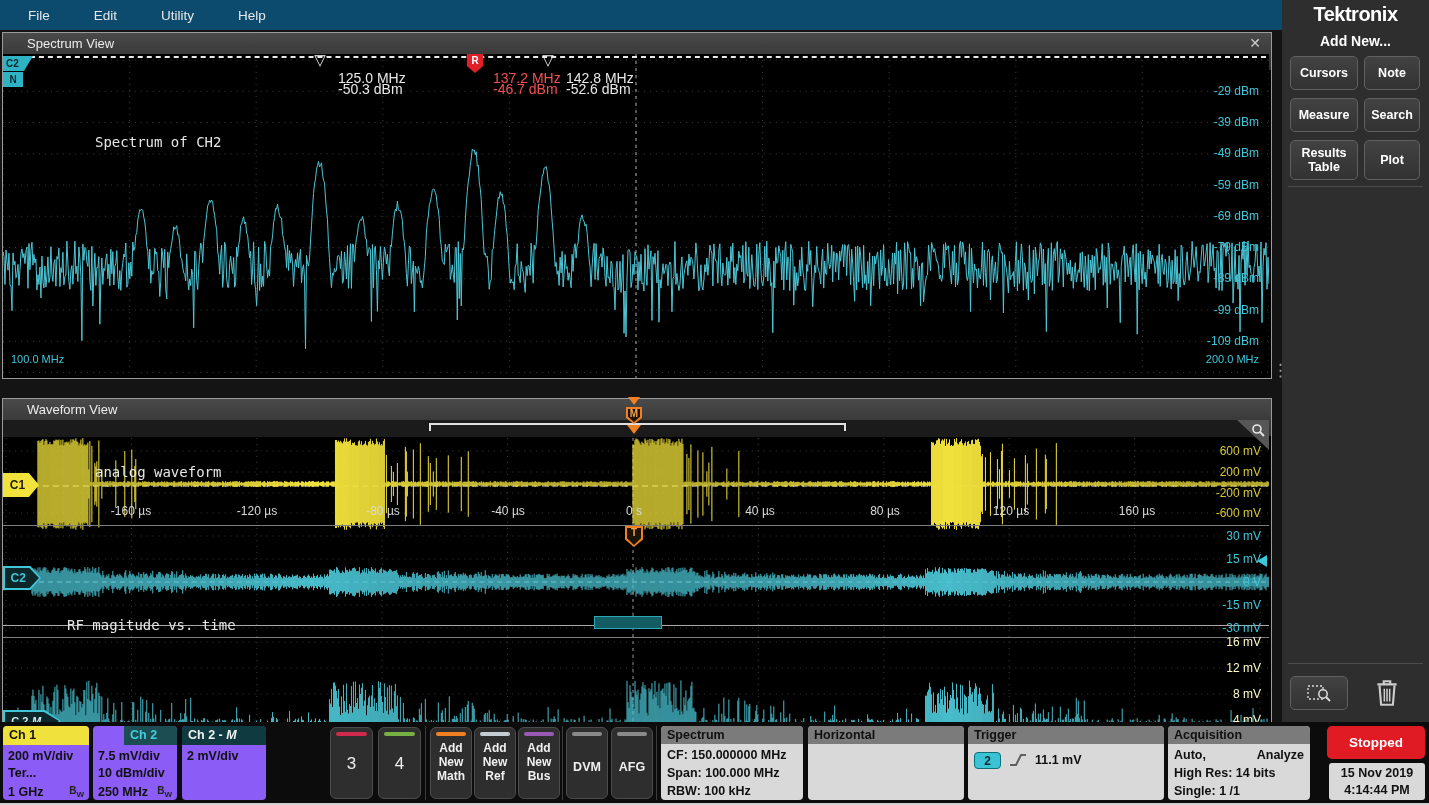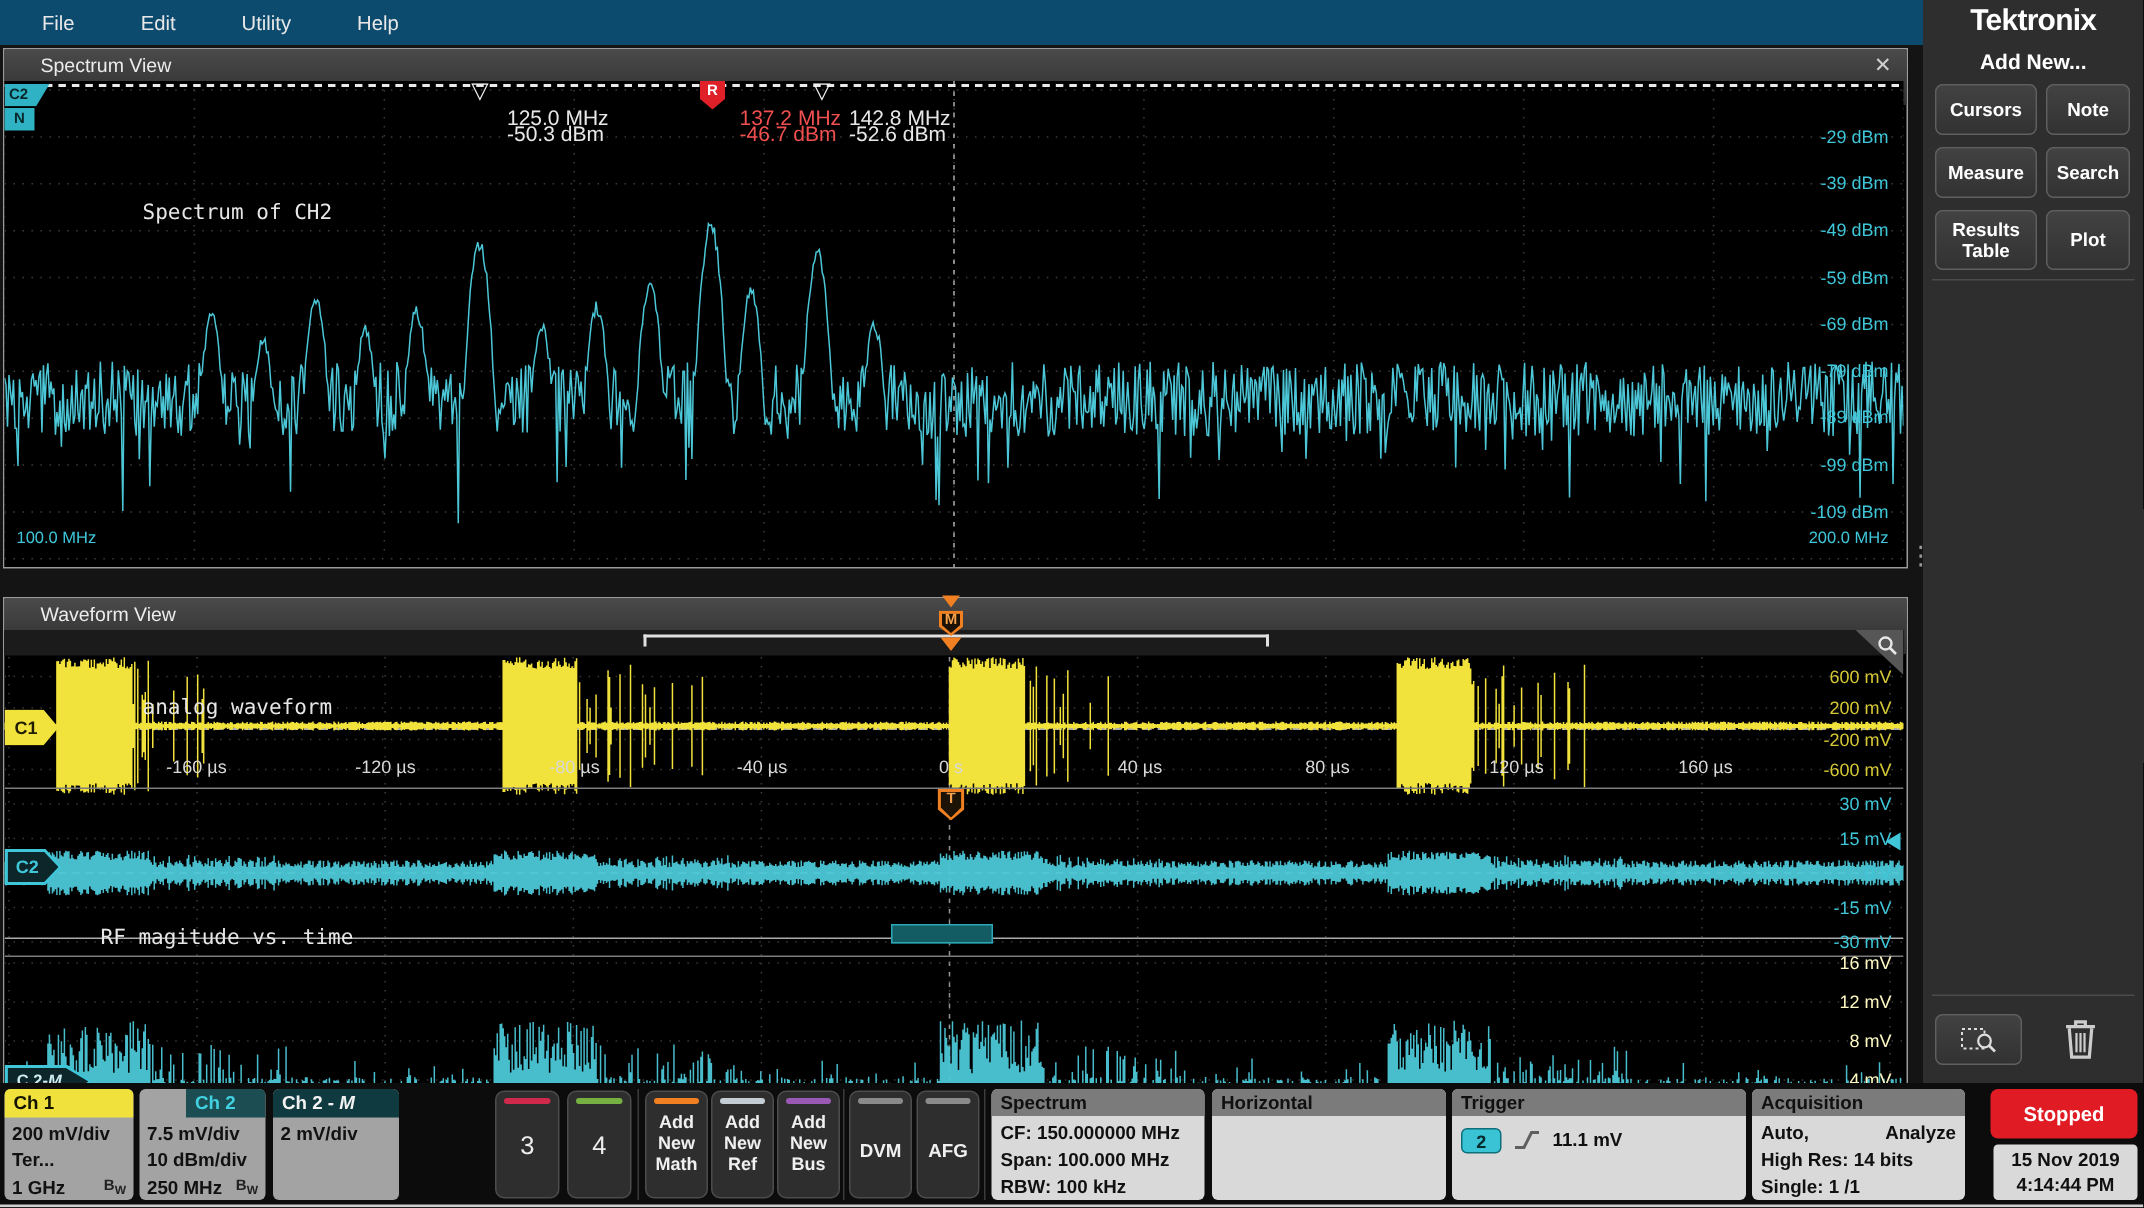--- a/index.html
+++ b/index.html
@@ -66,21 +66,21 @@
   .sb-grid{position:absolute;top:56px;left:8px;width:131px;display:grid;grid-template-columns:68px 56px;gap:8px 6px;}
   .sb-btn{background:linear-gradient(#424242,#323232);border:1px solid #606060;border-radius:5px;color:#fff;font-size:12.5px;font-weight:700;min-height:32px;display:flex;align-items:center;justify-content:center;text-align:center;}
   .sb-btn span{white-space:pre-line;line-height:14px;}
   .sb-div{position:absolute;left:6px;width:135px;height:1px;background:#4b4b4b;}
   .zoombtn{position:absolute;left:8px;top:676px;width:58px;height:34px;background:linear-gradient(#424242,#323232);border:1px solid #606060;border-radius:5px;display:flex;align-items:center;justify-content:center;box-sizing:border-box;}
   .trashwrap{position:absolute;left:92px;top:678px;}
   .resize-handle{position:absolute;left:1272px;top:366px;color:#9a9a9a;font-size:17px;line-height:9px;width:10px;text-align:center;}
 
   
   .bottombar{position:absolute;left:0;top:722px;width:1429px;height:83px;background:#0c0c0c;border-bottom:2px solid #cfcfcf;box-sizing:border-box;}
-  .chbadge{position:absolute;top:4px;height:74px;border-radius:4px;overflow:hidden;background:#a3a3a3;}
+  .chbadge{position:absolute;top:4px;height:74px;border-radius:4px;overflow:hidden;background:#8b5cf6;}
   .chhead{height:19px;font-size:12.5px;font-weight:700;line-height:19px;padding-left:6px;}
   .ch1h{background:#f0e13c;color:#131300;}
   .ch2h{background:#1c4d52;color:#41d0e0;margin-left:31px;}
   .ch2mh{background:#0f3b40;color:#f2f2f2;}
   .chbody{padding:3px 5px;font-size:12.5px;font-weight:700;color:#111;line-height:17px;}
   .lastline{display:flex;align-items:center;}
   .bw{margin-left:auto;font-size:10px;font-weight:700;color:#222;}
   .bw sub{font-size:8px;}
   .numbtn,.addbtn,.fnbtn{position:absolute;top:5px;width:43px;height:72px;background:#2e2e2e;border:1px solid #4c4c4c;border-radius:6px;box-sizing:border-box;}
   .stripe{height:4px;border-radius:2px;margin:4px 5px 0;}

